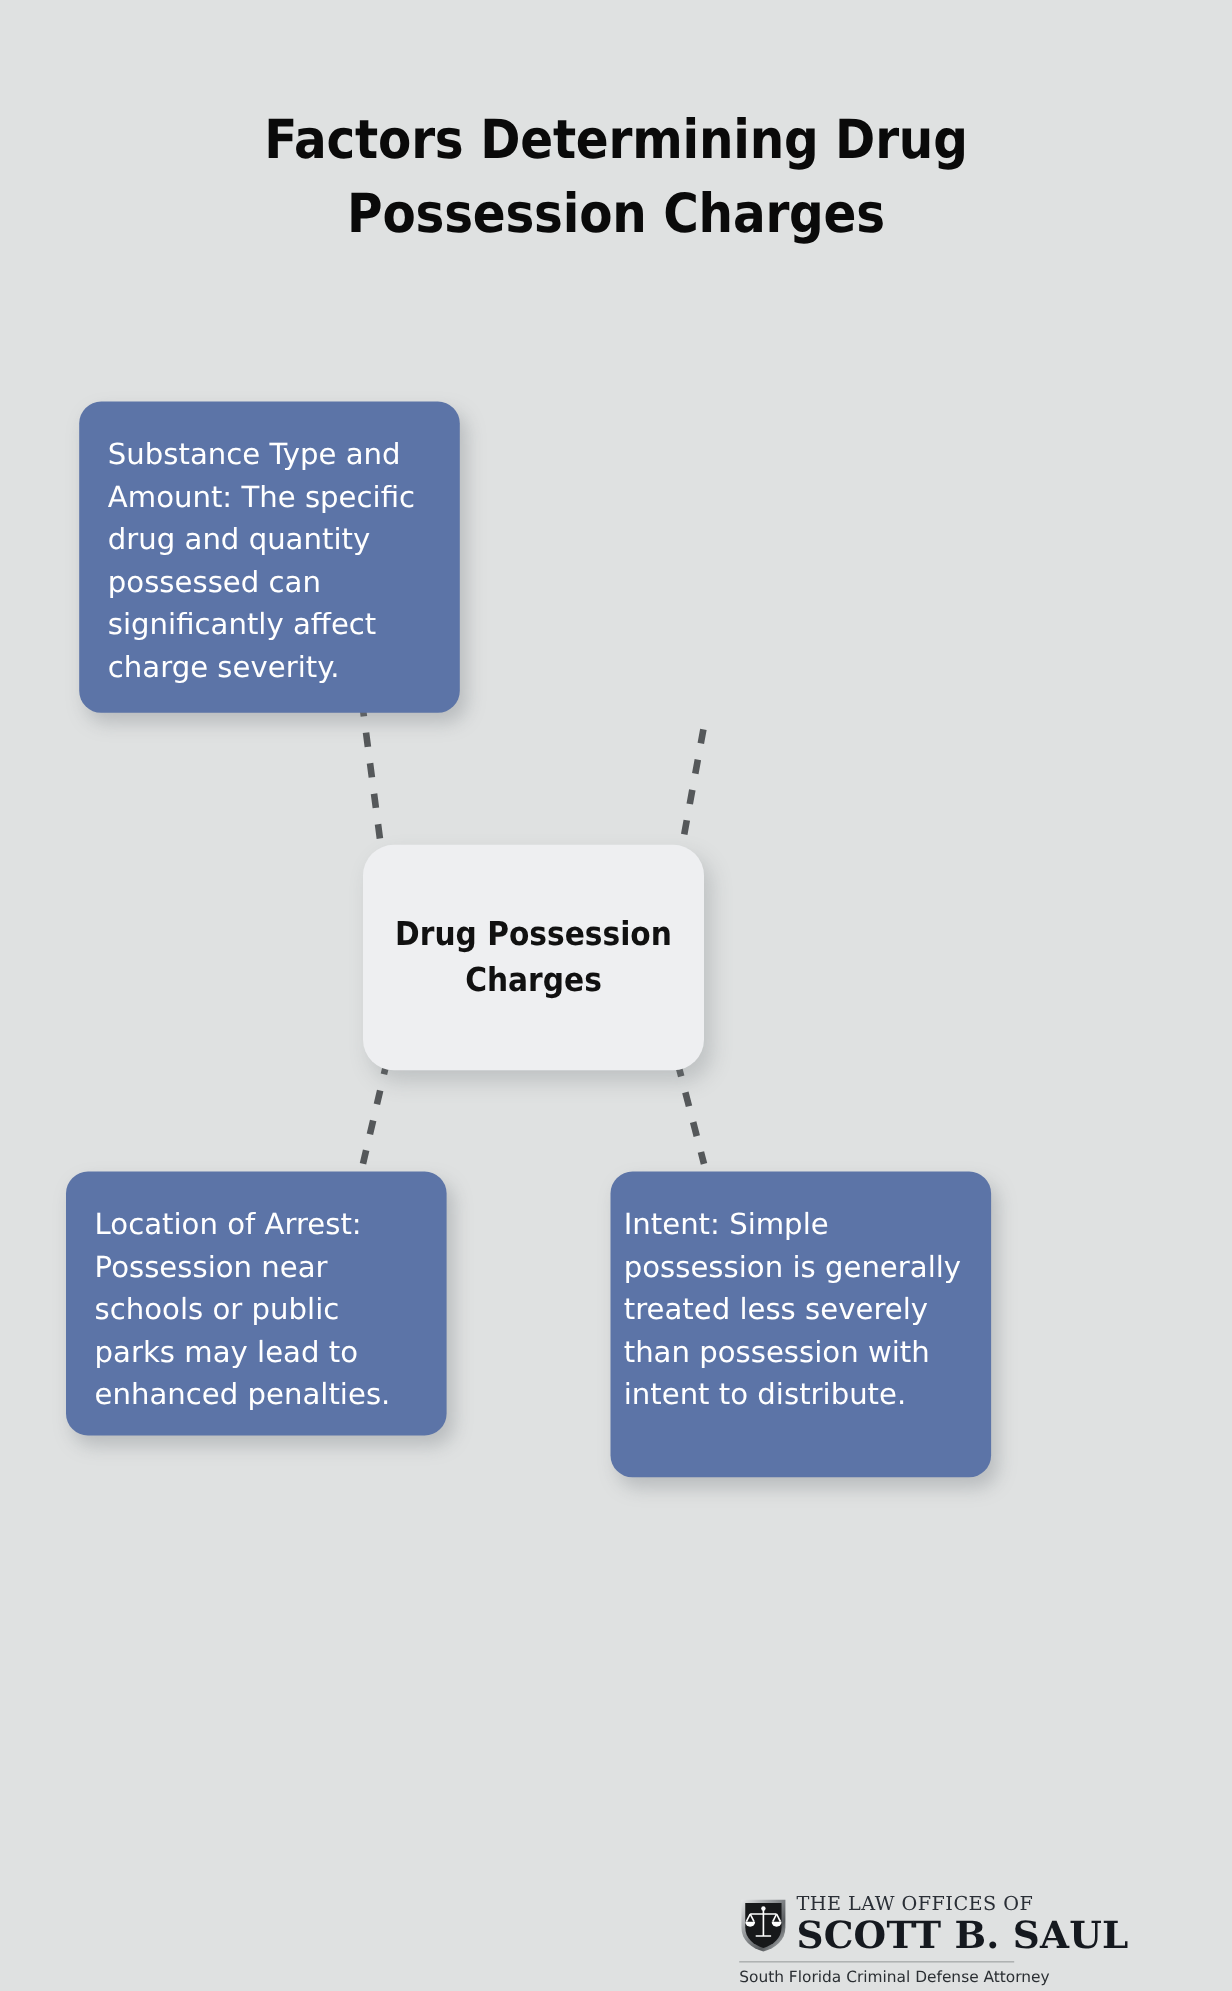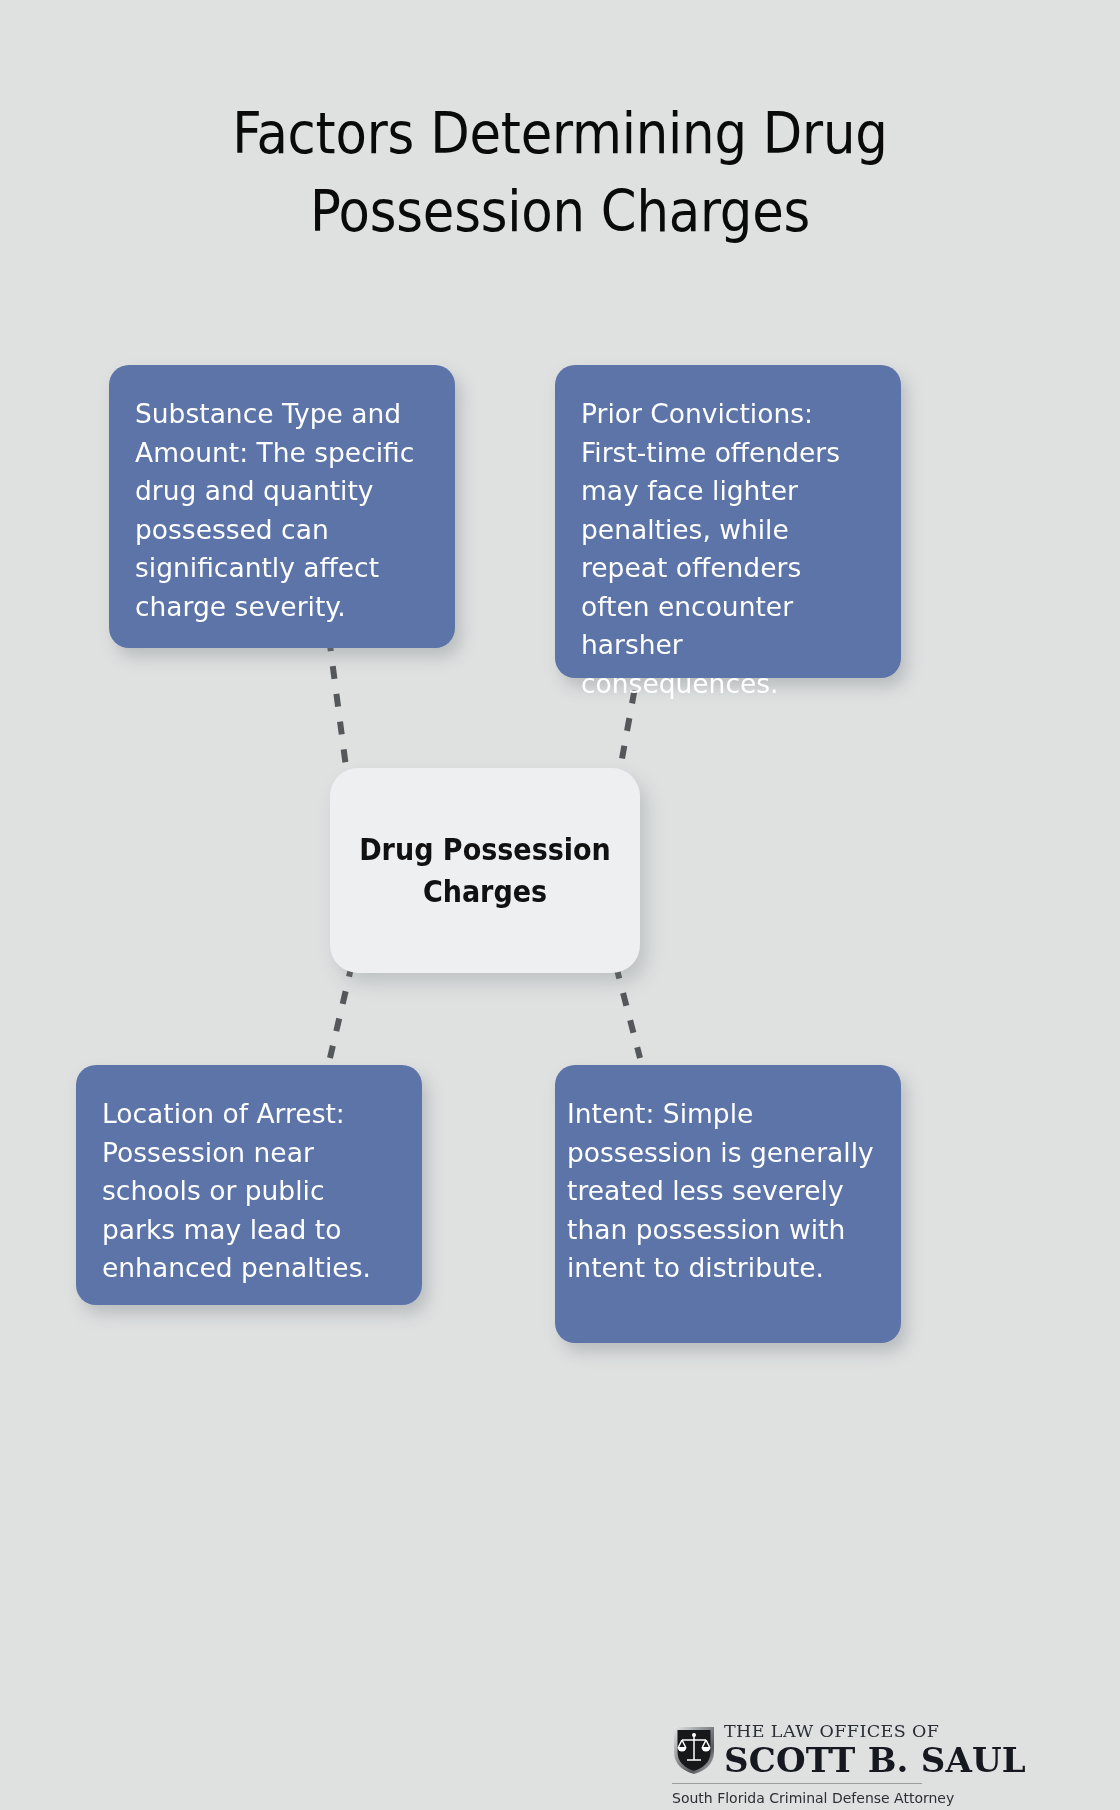--- a/index.html
+++ b/index.html
@@ -21,22 +21,22 @@
   }
 
   
   #title {
     position: absolute;
     left: 110px;
     top: 95px;
     width: 900px;
     text-align: center;
     font-family: "DejaVu Sans Condensed", "Liberation Sans Narrow", "Liberation Sans", sans-serif;
-    font-weight: normal;
-    font-size: 57px;
+    font-weight: bold;
+    font-size: 49px;
     line-height: 1.36;
     color: #0a0a0a;
     letter-spacing: -0.2px;
     font-stretch: condensed;
   }
 
   
   #connectors {
     position: absolute;
     left: 0;
@@ -57,23 +57,23 @@
     color: #ffffff;
     padding: 30px 26px 26px 26px;
     font-size: 26.5px;
     line-height: 1.455;
     box-shadow: 6px 9px 16px rgba(120,125,130,0.36);
   }
   .leaf .txt {
     display: block;
   }
 
-  #node-tl { left: 72px;  top: 365px;  width: 346px; height: 283px; margin-left: 37px; }
+  #node-tl { left: 72px;  top: 365px;  width: 346px; height: 283px; }
   #node-tr { left: 555px; top: 365px;  width: 346px; height: 313px; }
-  #node-bl { left: 76px;  top: 1065px; width: 346px; height: 240px; }
+  #node-bl { left: 60px;  top: 1065px; width: 346px; height: 240px; }
   #node-br { left: 555px; top: 1065px; width: 346px; height: 278px; padding-left: 12px; }
 
   #node-center {
     left: 330px;
     top: 768px;
     width: 310px;
     height: 205px;
     background: #eeeff1;
     border-radius: 28px;
     display: flex;
@@ -165,23 +165,20 @@
       <line x1="617" y1="786" x2="640" y2="660"></line>
       <line x1="352" y1="964" x2="330" y2="1058"></line>
       <line x1="616" y1="966" x2="640" y2="1058"></line>
     </g>
   </svg>
 
   <div class="node leaf" id="node-tl">
     <span class="txt">Substance Type and Amount: The specific drug and quantity possessed can significantly affect charge severity.</span>
   </div>
 
-  <div class="node leaf" id="node-tr">
-    <span class="txt">Prior Convictions: First-time offenders may face lighter penalties, while repeat offenders often encounter harsher consequences.</span>
-  </div>
 
   <div class="node" id="node-center">
     <span id="center-label">Drug Possession Charges</span>
   </div>
 
   <div class="node leaf" id="node-bl">
     <span class="txt">Location of Arrest: Possession near schools or public parks may lead to enhanced penalties.</span>
   </div>
 
   <div class="node leaf" id="node-br">

